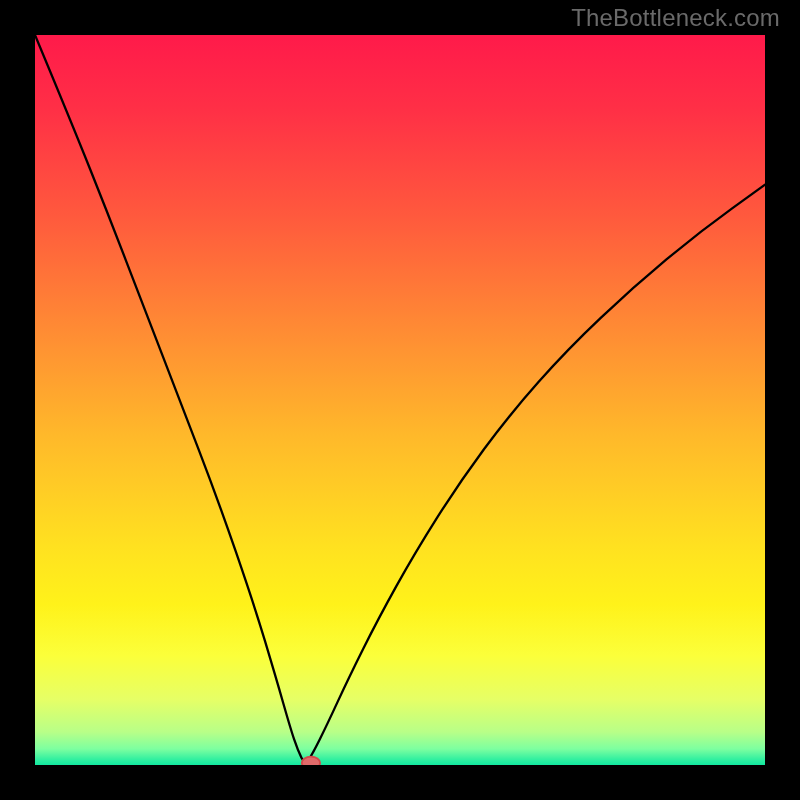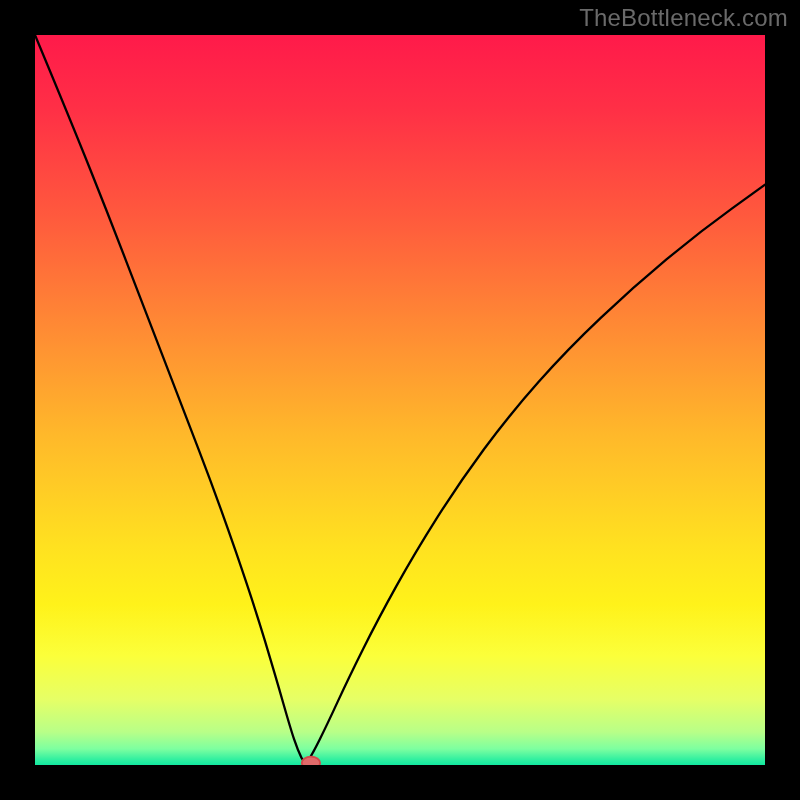--- a/index.html
+++ b/index.html
@@ -13,21 +13,21 @@
   }
   .frame {
     position: relative;
     width: 800px;
     height: 800px;
     background: #000;
   }
   .watermark {
     position: absolute;
     top: 4px;
-    right: 12px;
+    right: 20px;
     color: #6a6a6a;
     font-size: 24px;
     letter-spacing: 0.2px;
     font-weight: 400;
     z-index: 10;
   }
   .plot-area {
     position: absolute;
     left: 35px;
     top: 35px;

